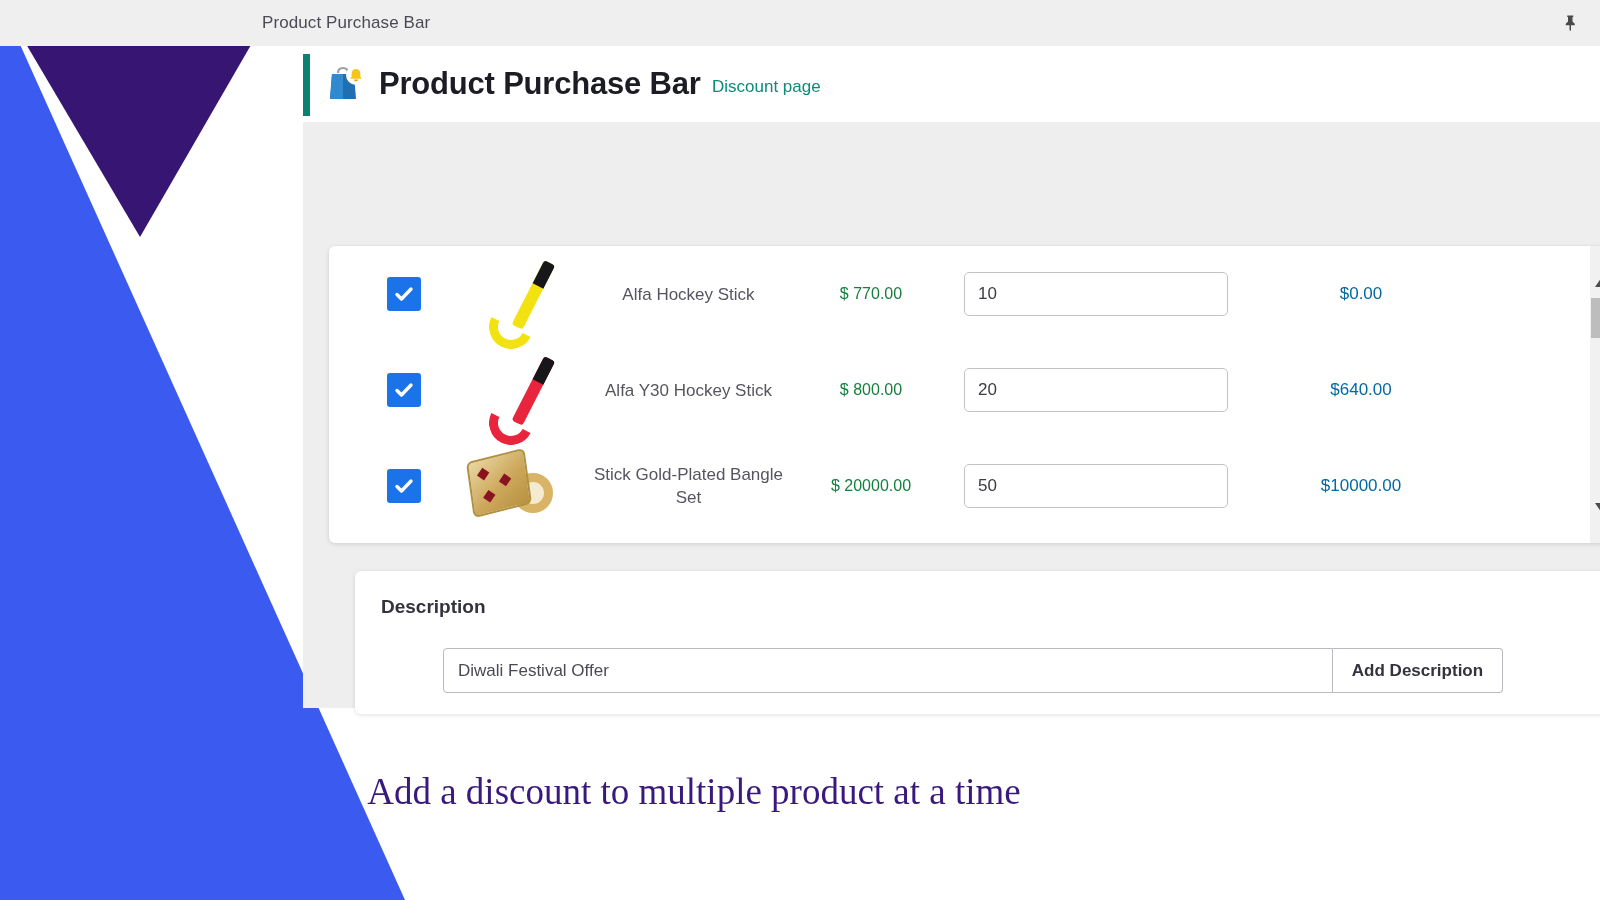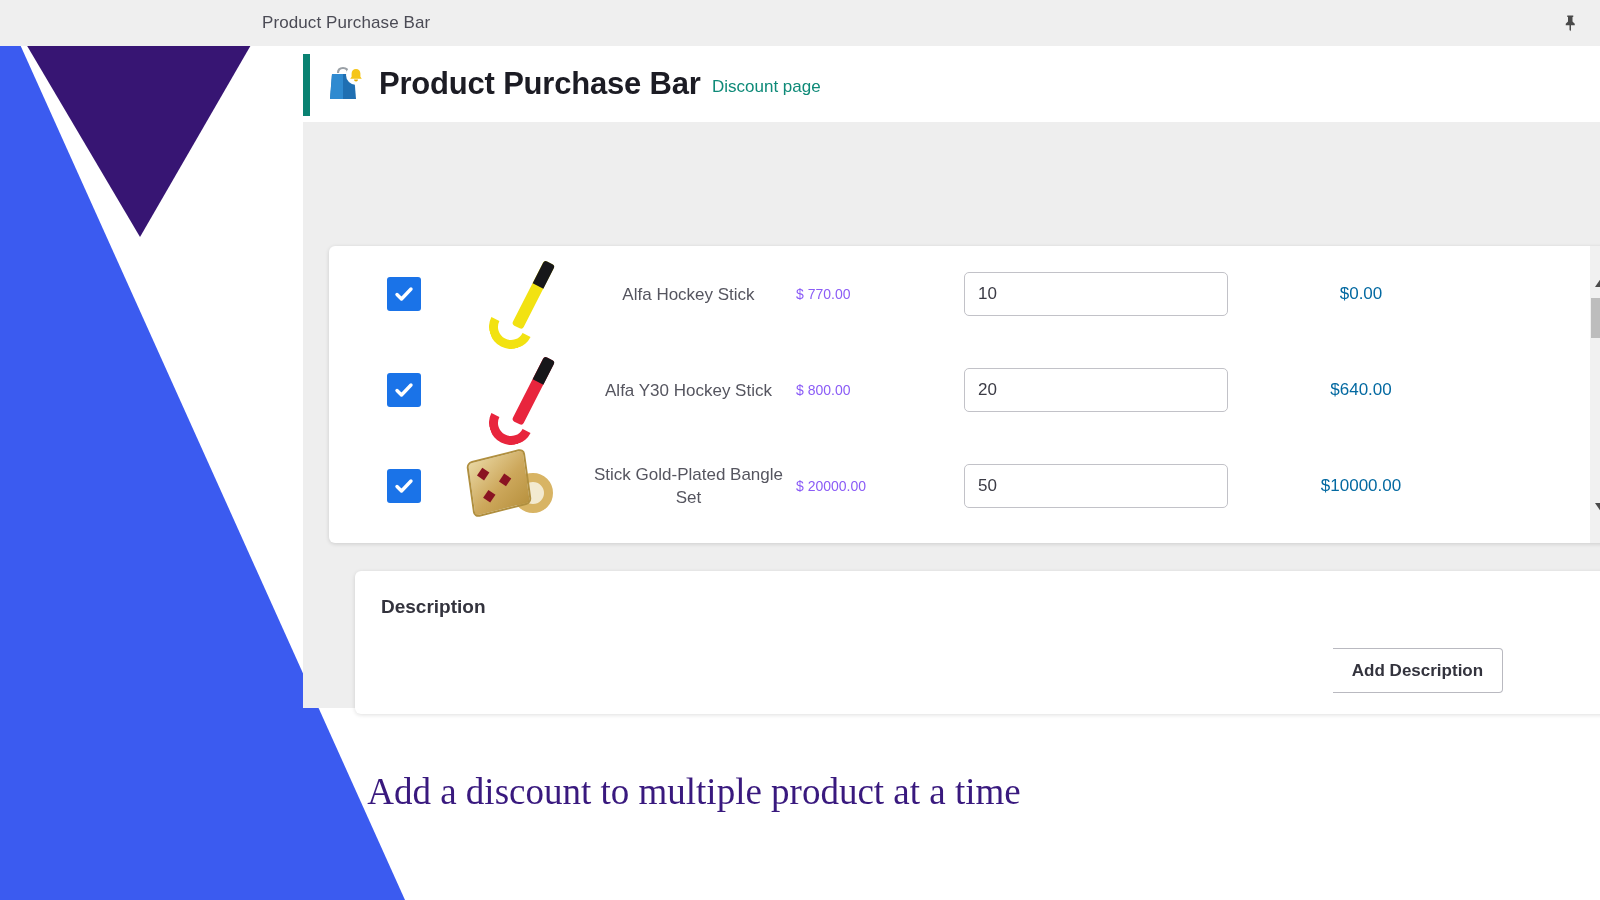--- a/index.html
+++ b/index.html
@@ -166,23 +166,23 @@
   }
   .cell-name {
     width: 215px;
     text-align: center;
     font-size: 17px;
     color: #55555f;
     line-height: 23px;
   }
   .cell-price {
     width: 150px;
-    text-align: left;
-    font-size: 14px;
-    color: #8b5cf6;
+    text-align: center;
+    font-size: 16px;
+    color: #15803d;
   }
   .cell-qty {
     width: 300px;
     display: flex;
     justify-content: center;
   }
   .qty-input {
     width: 264px;
     height: 44px;
     border: 1px solid #c2c2c8;
@@ -487,20 +487,21 @@
             <svg width="11" height="8" viewBox="0 0 11 8">
                 <polygon points="0,0 11,0 5.5,8" fill="#4c4c4c"></polygon>
               </svg>
           </div>
         </div>
 
       </div>
 
       <div id="description-card">
         <div id="description-label">Description</div>
+        <input id="description-input" type="text" value="Diwali Festival Offer" style="">
         <button id="add-description-button">Add Description</button>
       </div>
 
     </div>
   </div>
 </div>
 
 <div id="caption">Add a discount to multiple product at a time</div>
 
 </body></html>

